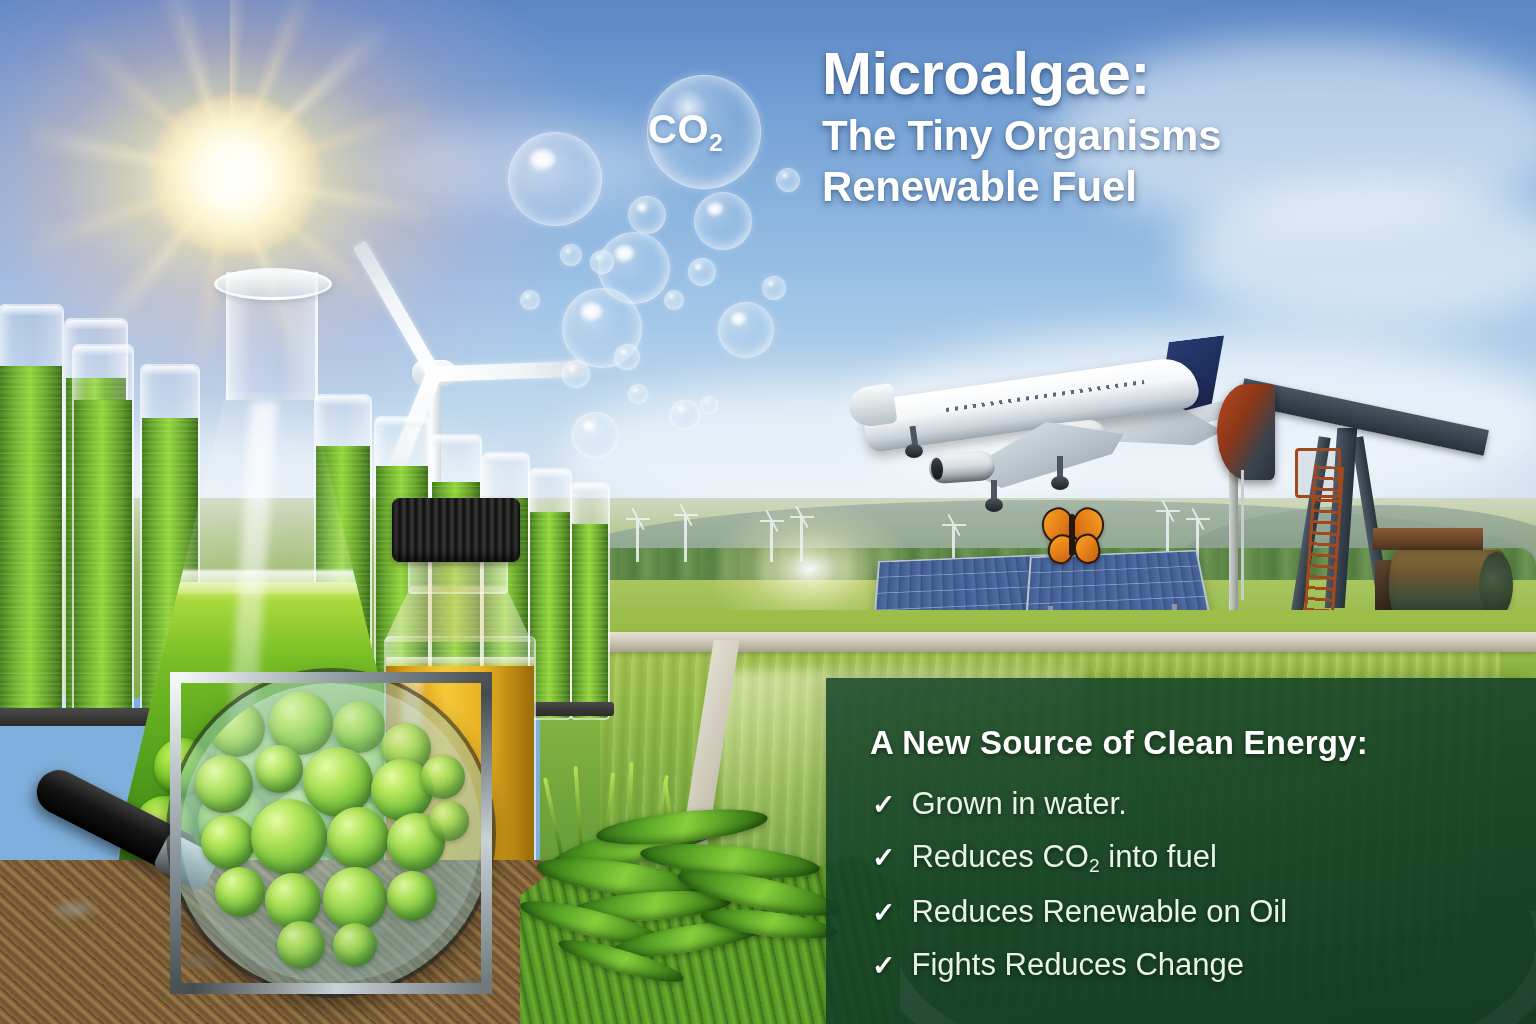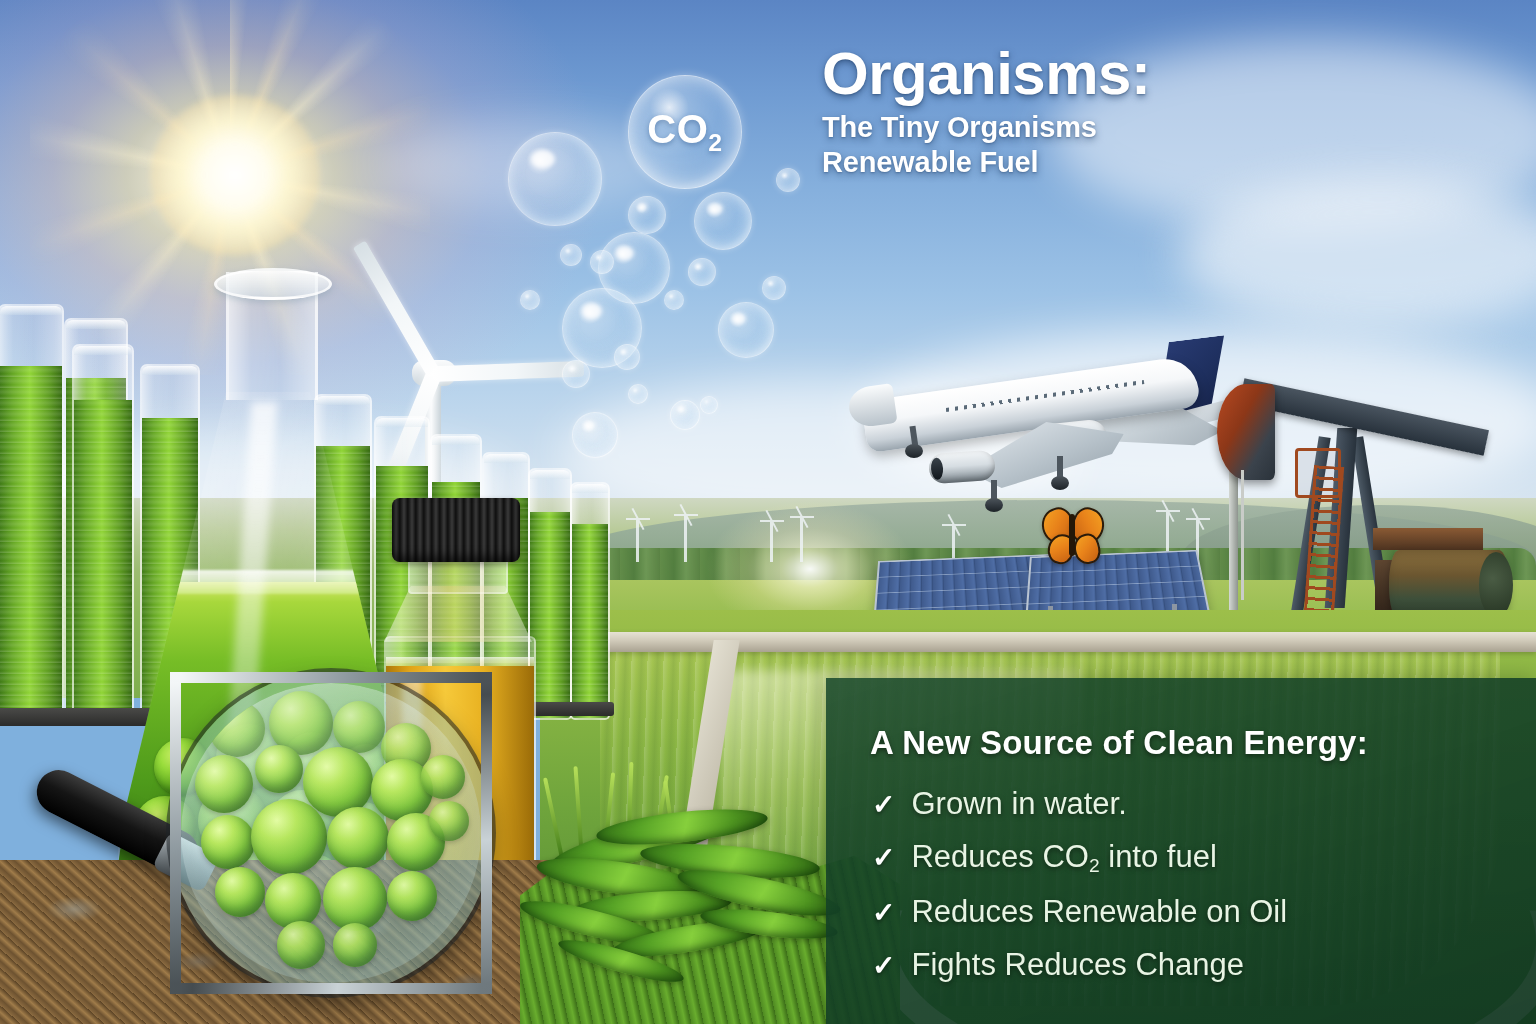--- a/index.html
+++ b/index.html
@@ -53,25 +53,25 @@
   .cloudband.c6{left:380px;top:120px;width:300px;height:90px;background:rgba(255,255,255,.3);}
 
   
   .bubble{position:absolute;border-radius:50%;
     background:radial-gradient(circle at 34% 30%,rgba(255,255,255,.85) 0%,rgba(255,255,255,.22) 16%,rgba(220,238,252,.1) 42%,rgba(255,255,255,.05) 66%,rgba(255,255,255,.3) 88%,rgba(255,255,255,.55) 100%);
     box-shadow:inset 0 0 14px rgba(255,255,255,.65),inset -4px -6px 18px rgba(160,200,235,.35),0 0 6px rgba(255,255,255,.3);
     border:1px solid rgba(255,255,255,.5);}
   .bubble::after{content:"";position:absolute;left:24%;top:18%;width:26%;height:20%;border-radius:50%;
     background:rgba(255,255,255,.8);filter:blur(2px);}
 
-  .co2-bubble{position:absolute;left:628px;top:75px;width:112px;height:112px;border-radius:50%;
+  .co2-bubble{position:absolute;left:647px;top:75px;width:112px;height:112px;border-radius:50%;
     background:radial-gradient(circle at 36% 28%,rgba(255,255,255,.8) 0%,rgba(226,240,250,.3) 18%,rgba(190,220,245,.16) 46%,rgba(255,255,255,.1) 70%,rgba(255,255,255,.42) 90%,rgba(240,250,255,.7) 100%);
     box-shadow:inset 0 0 18px rgba(255,255,255,.7),0 0 10px rgba(255,255,255,.35);
     border:1px solid rgba(255,255,255,.6);
-    display:flex;align-items:center;justify-content:center;}
+    display:flex;align-items:center;}
   .co2-text{color:#ffffff;font-size:40px;font-weight:bold;letter-spacing:.5px;
     text-shadow:0 2px 5px rgba(40,80,130,.45);line-height:1;}
   .co2-text sub{font-size:.62em;vertical-align:-.32em;}
 
   
   .turbine{position:absolute;left:330px;top:230px;width:300px;height:330px;}
   .turbine .tower{position:absolute;left:95px;top:140px;width:16px;height:195px;
     background:linear-gradient(90deg,#dfe6ea,#fbfcfd 38%,#c8d2d8);border-radius:4px;}
   .turbine .nacelle{position:absolute;left:82px;top:130px;width:44px;height:26px;border-radius:12px;
     background:linear-gradient(180deg,#fbfcfd,#ccd6dc);}
@@ -311,21 +311,21 @@
     background:linear-gradient(90deg,#d4d8d4,#8e948e);}
   .pj-polebase{position:absolute;left:8px;top:240px;width:42px;height:20px;
     background:linear-gradient(180deg,#a9aeb0,#6d7275);}
   .pj-dirt{position:absolute;left:0;top:236px;width:330px;height:36px;
     background:linear-gradient(180deg,#7f9a3f,#5c7c2c);}
 
   
   .title-block{position:absolute;left:822px;top:44px;width:640px;}
   .title-main{color:#ffffff;font-size:60px;font-weight:bold;line-height:1.0;letter-spacing:-.5px;
     text-shadow:0 3px 7px rgba(25,55,95,.55),0 1px 2px rgba(25,55,95,.4);margin:0 0 6px 0;}
-  .title-sub{color:#ffffff;font-size:29px;font-weight:bold;line-height:1.22;letter-spacing:-.2px;
+  .title-sub{color:#ffffff;font-size:42px;font-weight:bold;line-height:1.22;letter-spacing:-.2px;
     text-shadow:0 3px 7px rgba(25,55,95,.5),0 1px 2px rgba(25,55,95,.35);margin:0;}
 
   
   .panel{position:absolute;left:826px;top:678px;width:710px;height:346px;
     background:linear-gradient(160deg,rgba(22,70,42,.86) 0%,rgba(18,62,38,.88) 45%,rgba(14,52,32,.9) 100%);
     box-shadow:-2px -2px 18px rgba(0,0,0,.18);}
   .panel-title{color:#ffffff;font-size:33px;font-weight:bold;letter-spacing:.2px;
     margin:46px 0 0 44px;text-shadow:0 2px 5px rgba(0,0,0,.5);}
   .panel-list{list-style:none;margin:26px 0 0 0;padding:0 0 0 46px;}
   .panel-list li{display:flex;align-items:baseline;gap:16px;margin-bottom:20px;}
@@ -377,21 +377,21 @@
   <div class="bubble" style="left:700px;top:396px;width:16px;height:16px;"></div>
   <div class="bubble" style="left:762px;top:276px;width:22px;height:22px;"></div>
   <div class="bubble" style="left:776px;top:168px;width:22px;height:22px;"></div>
   <div class="bubble" style="left:520px;top:290px;width:18px;height:18px;"></div>
 
   <div class="co2-bubble">
     <span class="co2-text"><span>CO</span><sub>2</sub></span>
   </div>
 
   <div class="title-block">
-    <h1 class="title-main">Organisms:</h1>
+    <h1 class="title-main">Microalgae:</h1>
     <h2 class="title-sub">The Tiny Organisms</h2>
     <h2 class="title-sub">Renewable Fuel</h2>
   </div>
 
   <div class="land"></div>
   <div class="hills"></div>
   <div class="hills2"></div>
   <div class="treeline"></div>
   <div class="grassfield"></div>
   <div class="horizon-flare"></div>

